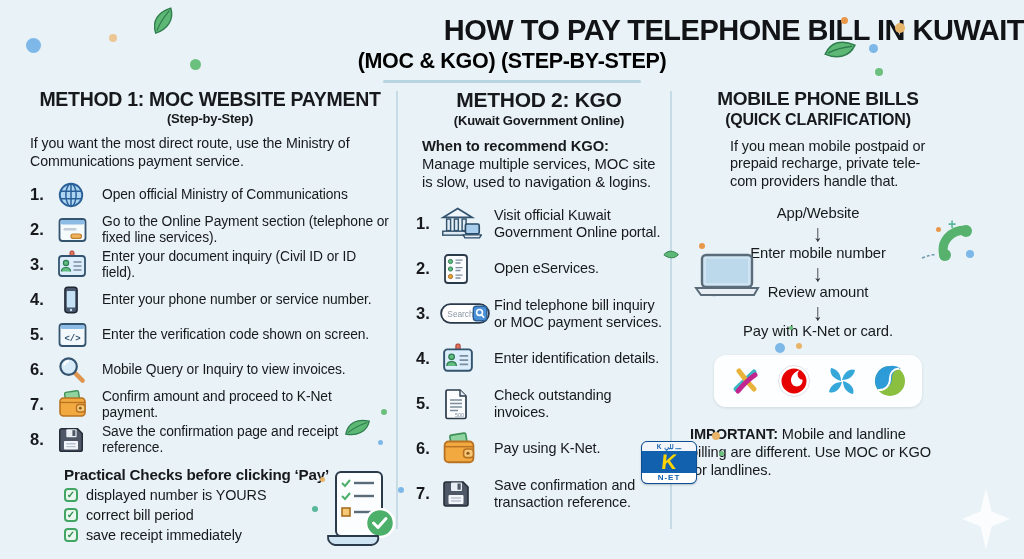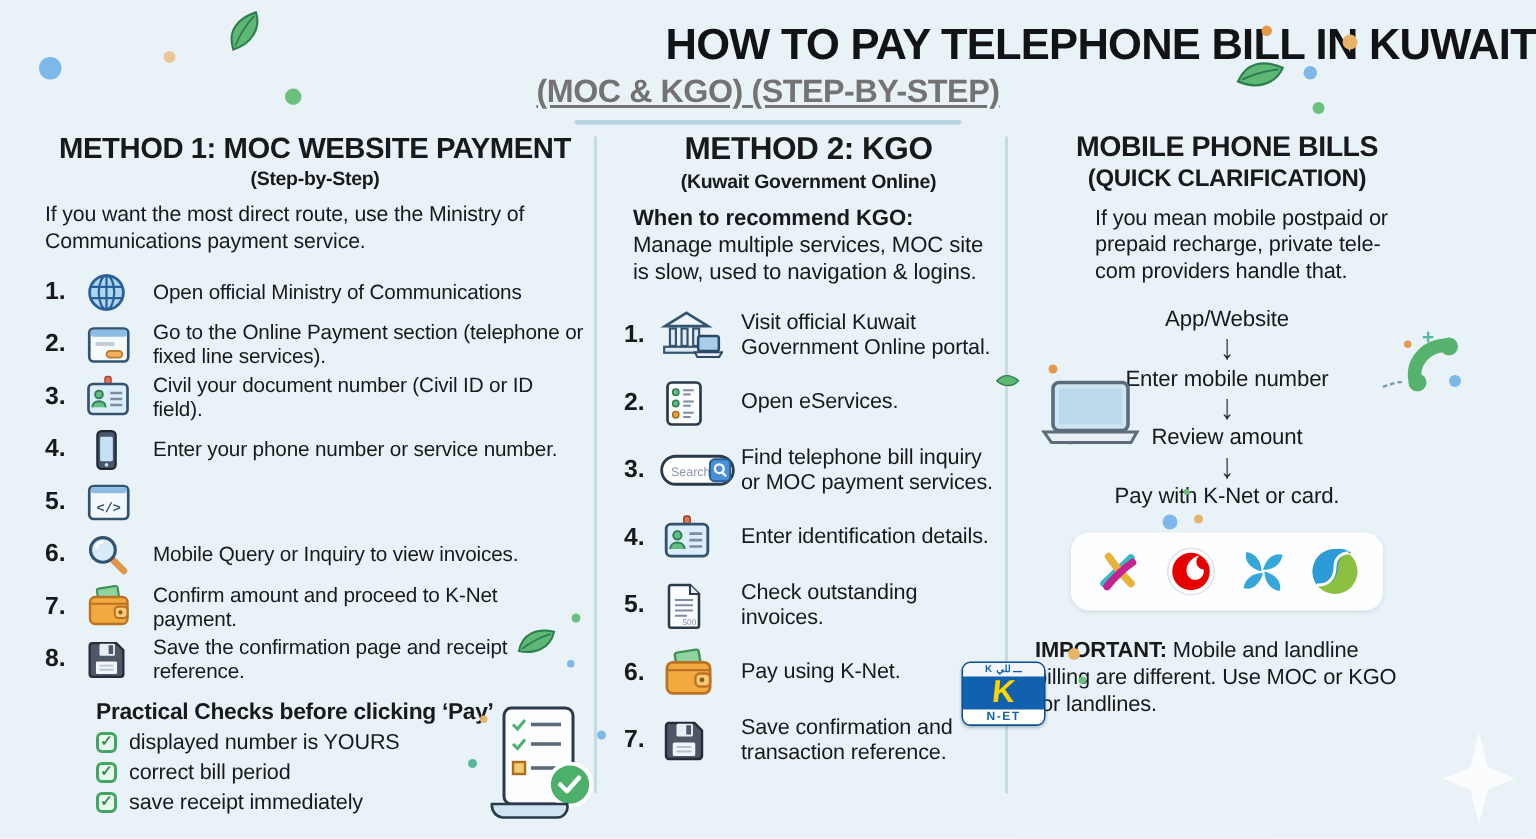--- a/index.html
+++ b/index.html
@@ -3,21 +3,21 @@
 <meta charset="utf-8">
 <style>
   * { margin:0; padding:0; box-sizing:border-box; }
   html,body { width:1024px; height:559px; }
   body { font-family:"Liberation Sans", sans-serif; color:#17191d; }
   .page { position:relative; width:1024px; height:559px; background:#e9f2f6; overflow:hidden; }
 
   
   .header { padding-top:14px; text-align:center; position:relative; }
   .title { font-size:29px; font-weight:800; letter-spacing:-0.5px; color:#121316;text-align:right; }
-  .subtitle { font-size:21.5px; font-weight:800; letter-spacing:-0.3px; margin-top:2px; color:#737373;text-decoration:underline; }
+  .subtitle { font-size:21.5px; font-weight:800; letter-spacing:-0.3px; margin-top:2px; color:#000000; }
   .title-underline { width:258px; height:3px; background:#b7d4e2; border-radius:2px; margin:6px auto 0; }
 
   
   .columns { display:flex; align-items:flex-start; }
   .vdivider { width:2px; background:#c7dbe5; height:438px; margin-top:8px; flex:0 0 2px; }
   .col { position:relative; }
   .col1 { width:396px; padding:6px 6px 0 30px; }
   .col2 { width:272px; padding:6px 8px 0 18px; }
   .col3 { width:294px; padding:6px 20px 0 18px; }
 
@@ -125,21 +125,21 @@
           <span class="step-num">3.</span>
           <span class="step-icon">
             <svg width="32" height="30" viewBox="0 0 32 30">
                 <rect x="14" y="1" width="4" height="7" rx="1.5" fill="#e2705c" stroke="#a84434" stroke-width="1"></rect>
                 <rect x="3" y="6" width="26" height="20" rx="3" fill="#dceefb" stroke="#33536e" stroke-width="1.8"></rect>
                 <circle cx="10" cy="13" r="2.6" fill="#62bd82" stroke="#2f7d4f" stroke-width="1.2"></circle>
                 <path d="M5.5 21.5c0-2.6 2-4 4.5-4s4.5 1.4 4.5 4" fill="#62bd82" stroke="#2f7d4f" stroke-width="1.2"></path>
                 <path d="M17.5 12h8M17.5 16h8M17.5 20h8" stroke="#7d8da0" stroke-width="1.7"></path>
               </svg>
           </span>
-          <span class="step-text">Civil your document number (Civil ID or ID field).</span>
+          <span class="step-text">Enter your document inquiry (Civil ID or ID field).</span>
         </div>
 
         <div class="step">
           <span class="step-num">4.</span>
           <span class="step-icon">
             <svg width="30" height="32" viewBox="0 0 32 32">
                 <rect x="9.5" y="2.5" width="13" height="27" rx="3" fill="#49566b" stroke="#1f2733" stroke-width="1.6"></rect>
                 <rect x="11.5" y="6.5" width="9" height="17.5" rx="1" fill="#c4e2f4"></rect>
                 <circle cx="16" cy="26.6" r="1.3" fill="#c4e2f4"></circle>
               </svg>
@@ -149,20 +149,21 @@
 
         <div class="step">
           <span class="step-num">5.</span>
           <span class="step-icon">
             <svg width="33" height="28" viewBox="0 0 32 28">
                 <rect x="3" y="3" width="26" height="22" rx="3" fill="#f2f8fc" stroke="#33536e" stroke-width="1.8"></rect>
                 <rect x="3.9" y="3.9" width="24.2" height="4" rx="2" fill="#8cbce6"></rect>
                 <text x="16" y="20" font-size="9" font-weight="bold" fill="#33536e" text-anchor="middle" font-family="Liberation Mono, monospace">&lt;/&gt;</text>
               </svg>
           </span>
+          <span class="step-text">Enter the verification code shown on screen.</span>
         </div>
 
         <div class="step">
           <span class="step-num">6.</span>
           <span class="step-icon">
             <svg width="31" height="31" viewBox="0 0 32 32">
                 <line x1="19" y1="19" x2="27.5" y2="27.5" stroke="#e0954e" stroke-width="4.6" stroke-linecap="round"></line>
                 <circle cx="13" cy="13" r="8.5" fill="#d7ebf9" stroke="#33536e" stroke-width="2.2"></circle>
                 <path d="M8.5 11a5 5 0 0 1 4-3.5" stroke="#ffffff" stroke-width="2" fill="none" stroke-linecap="round"></path>
               </svg>

